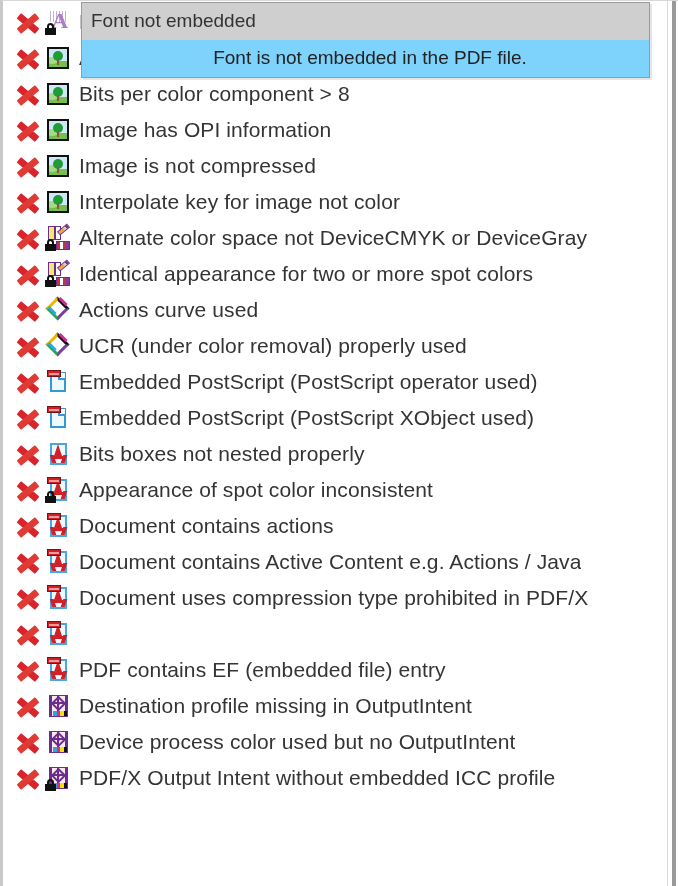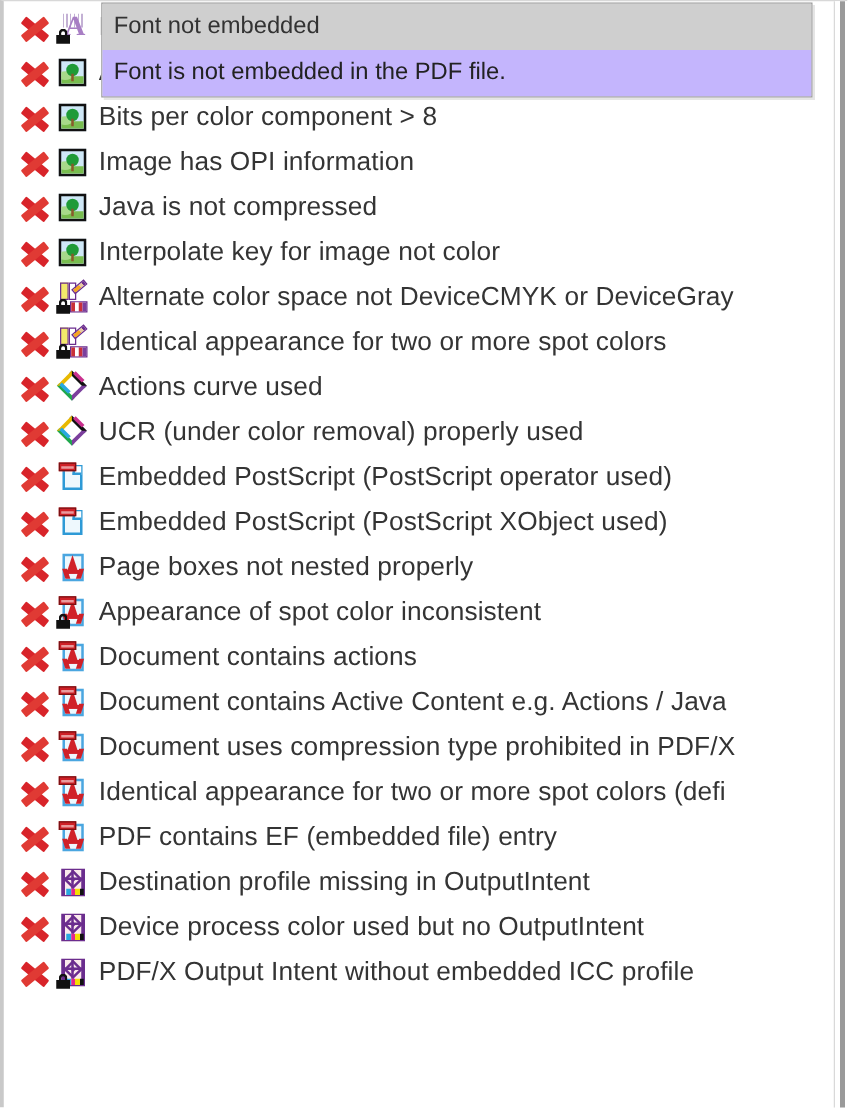--- a/index.html
+++ b/index.html
@@ -192,26 +192,27 @@
   }
   .tooltip .tt-title{
     background:#cfcfcf;
     color:#333333;
     font-size:19px;
     line-height:22px;
     padding:7px 0 8px 9px;
     white-space:nowrap;
   }
   .tooltip .tt-body{
-    background:#c4b5fd;
+    background:#7dd3fc;
     color:#222222;
     font-size:19px;
     line-height:22px;
     padding:7px 0 8px 9px;
     white-space:nowrap;
+    text-align:center;
   }
 </style>
 </head>
 <body>
 
 <div class="panel">
 
   <div class="list" id="list">
       <div class="row">
         <span class="status-icon">
@@ -289,21 +290,21 @@
           </span>
         </span>
         <span class="type-icon ic-image">
           <span class="frame">
             <span class="grass"></span>
             <span class="hill"></span>
             <span class="crown"></span>
             <span class="trunk"></span>
           </span>
         </span>
-        <span class="label">Java is not compressed</span>
+        <span class="label">Image is not compressed</span>
       </div>
       <div class="row">
         <span class="status-icon">
           <span class="xmark">
             <span></span>
             <span></span>
           </span>
         </span>
         <span class="type-icon ic-image">
           <span class="frame">
@@ -428,21 +429,21 @@
             <span></span>
           </span>
         </span>
         <span class="type-icon ic-pdf">
           <span class="page"></span>
           <span class="a"></span>
           <span class="leg1"></span>
           <span class="leg2"></span>
           <span class="bar"></span>
         </span>
-        <span class="label">Page boxes not nested properly</span>
+        <span class="label">Bits boxes not nested properly</span>
       </div>
       <div class="row">
         <span class="status-icon">
           <span class="xmark">
             <span></span>
             <span></span>
           </span>
         </span>
         <span class="type-icon ic-pdf">
           <span class="page"></span>
@@ -517,21 +518,20 @@
           </span>
         </span>
         <span class="type-icon ic-pdf">
           <span class="page"></span>
           <span class="a"></span>
           <span class="leg1"></span>
           <span class="leg2"></span>
           <span class="bar"></span>
           <span class="banner"></span>
         </span>
-        <span class="label">Identical appearance for two or more spot colors (defi</span>
       </div>
       <div class="row">
         <span class="status-icon">
           <span class="xmark">
             <span></span>
             <span></span>
           </span>
         </span>
         <span class="type-icon ic-pdf">
           <span class="page"></span>

